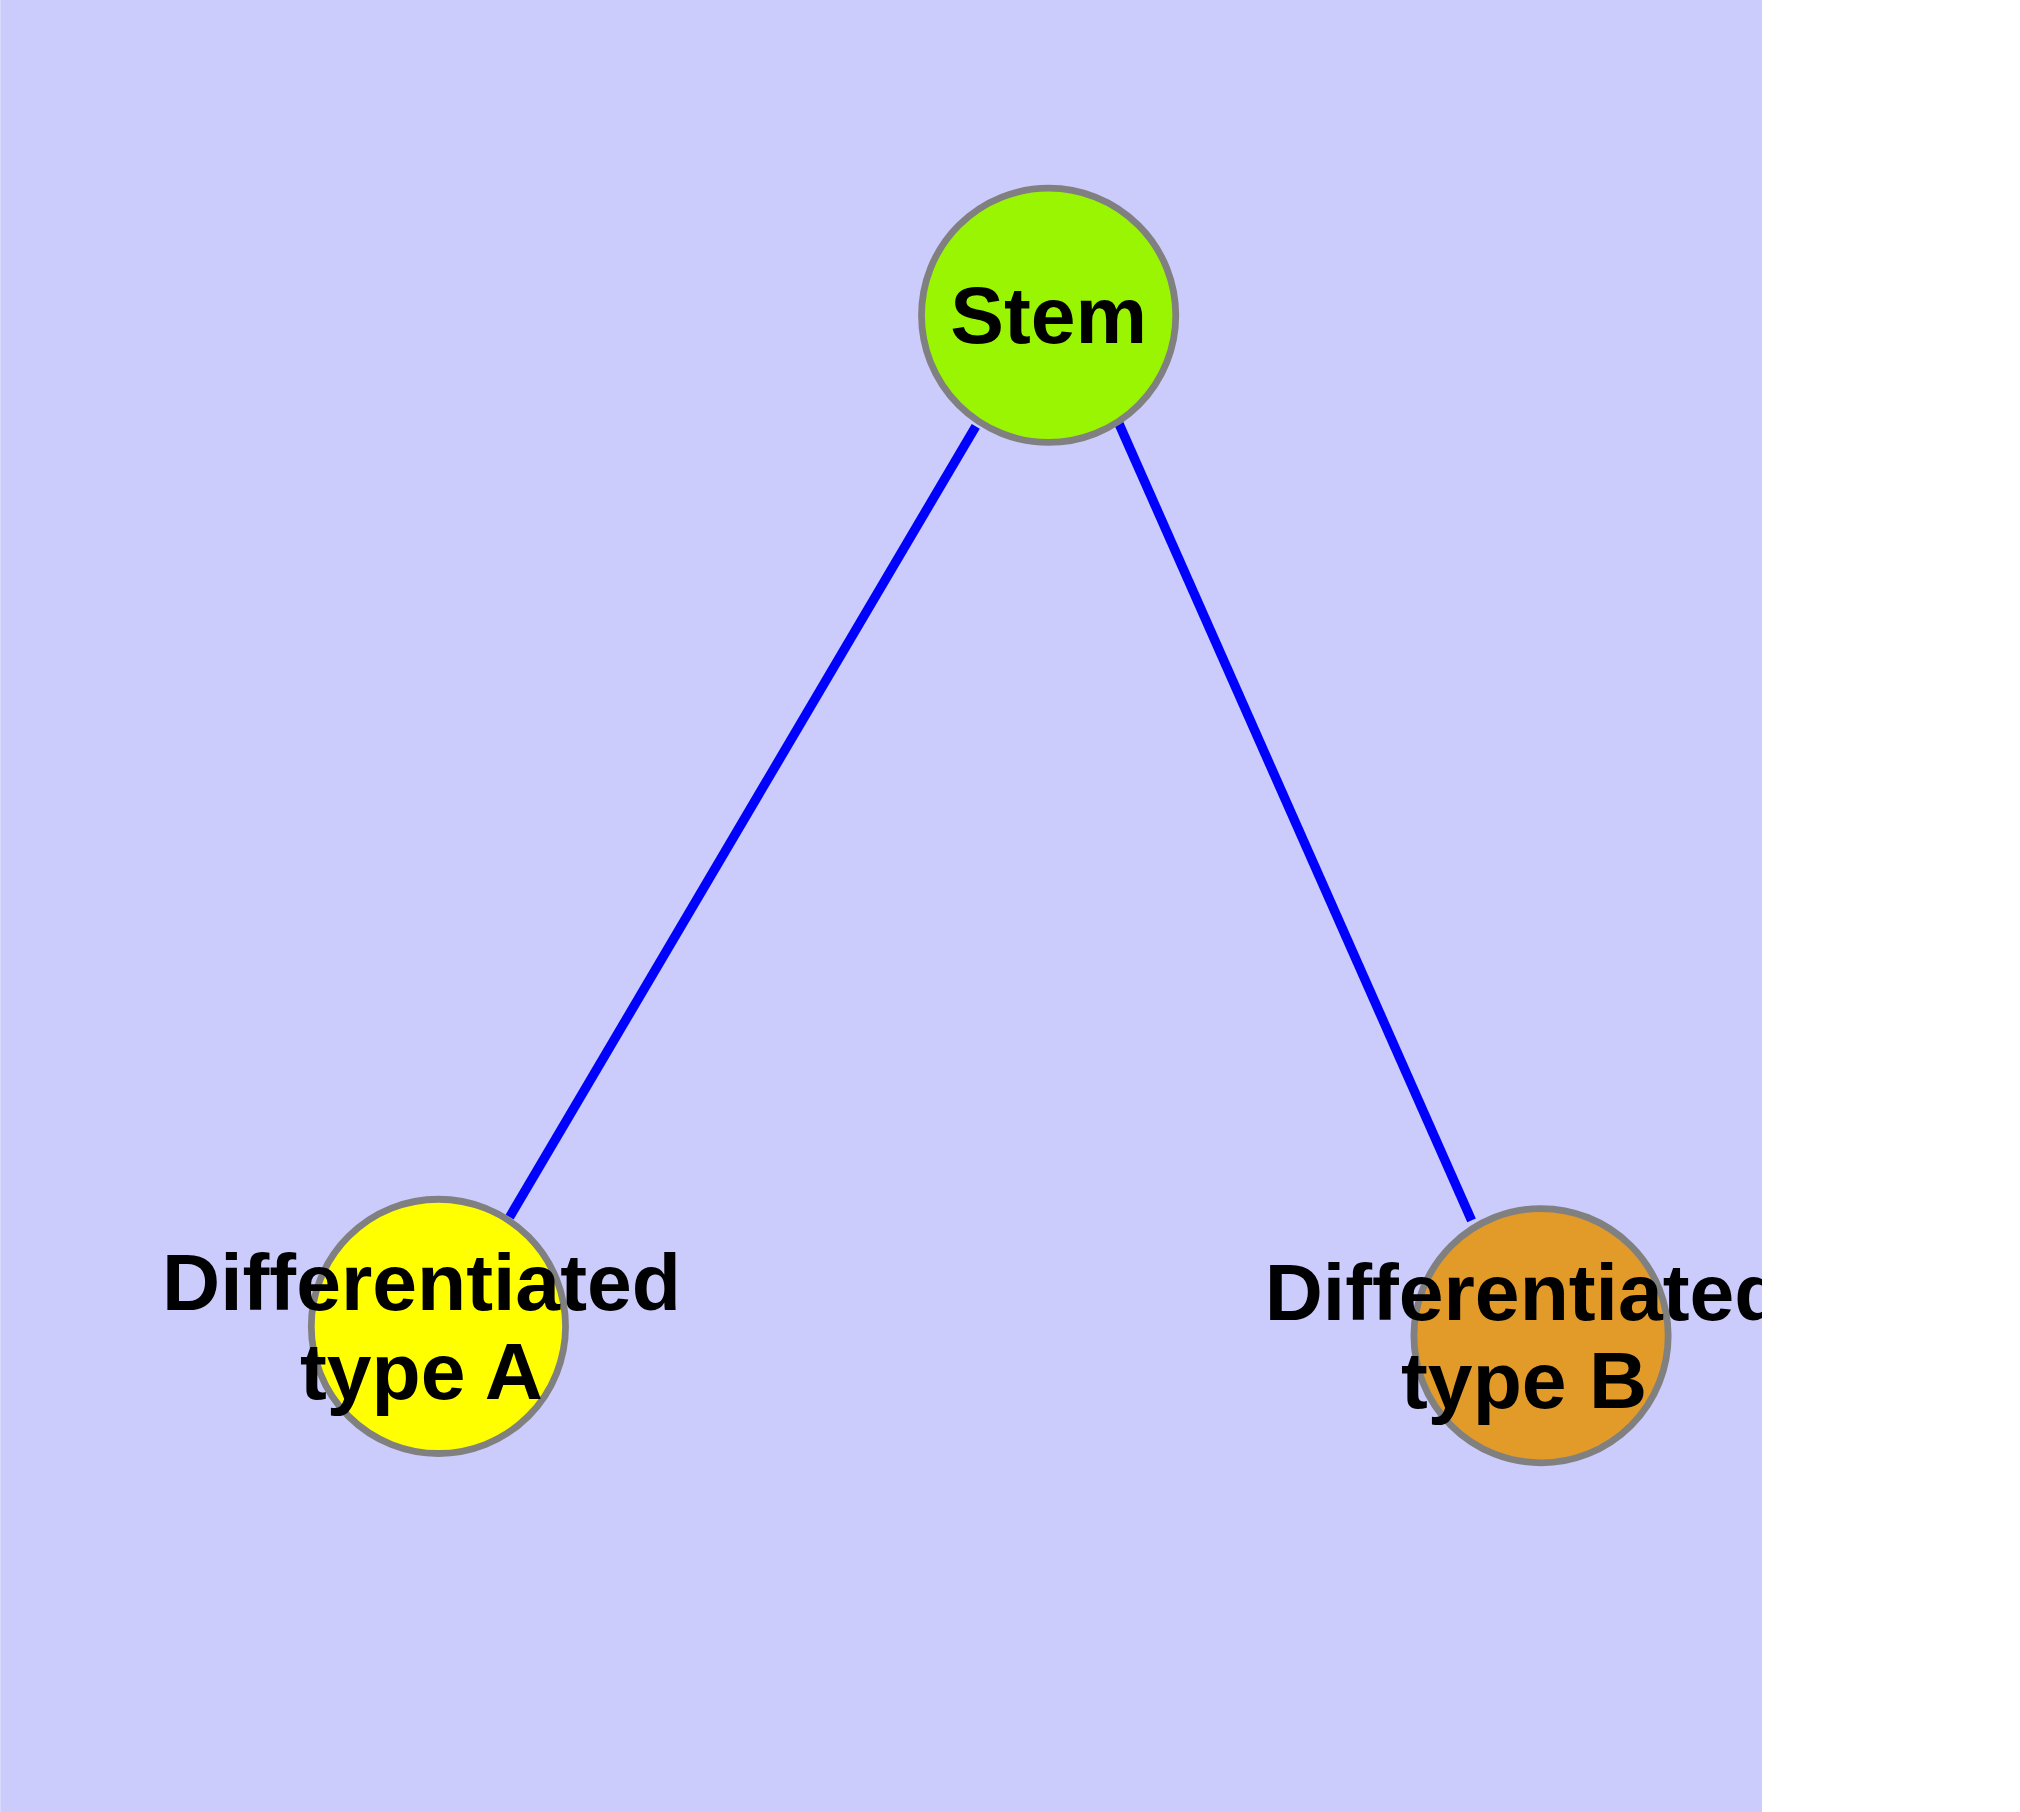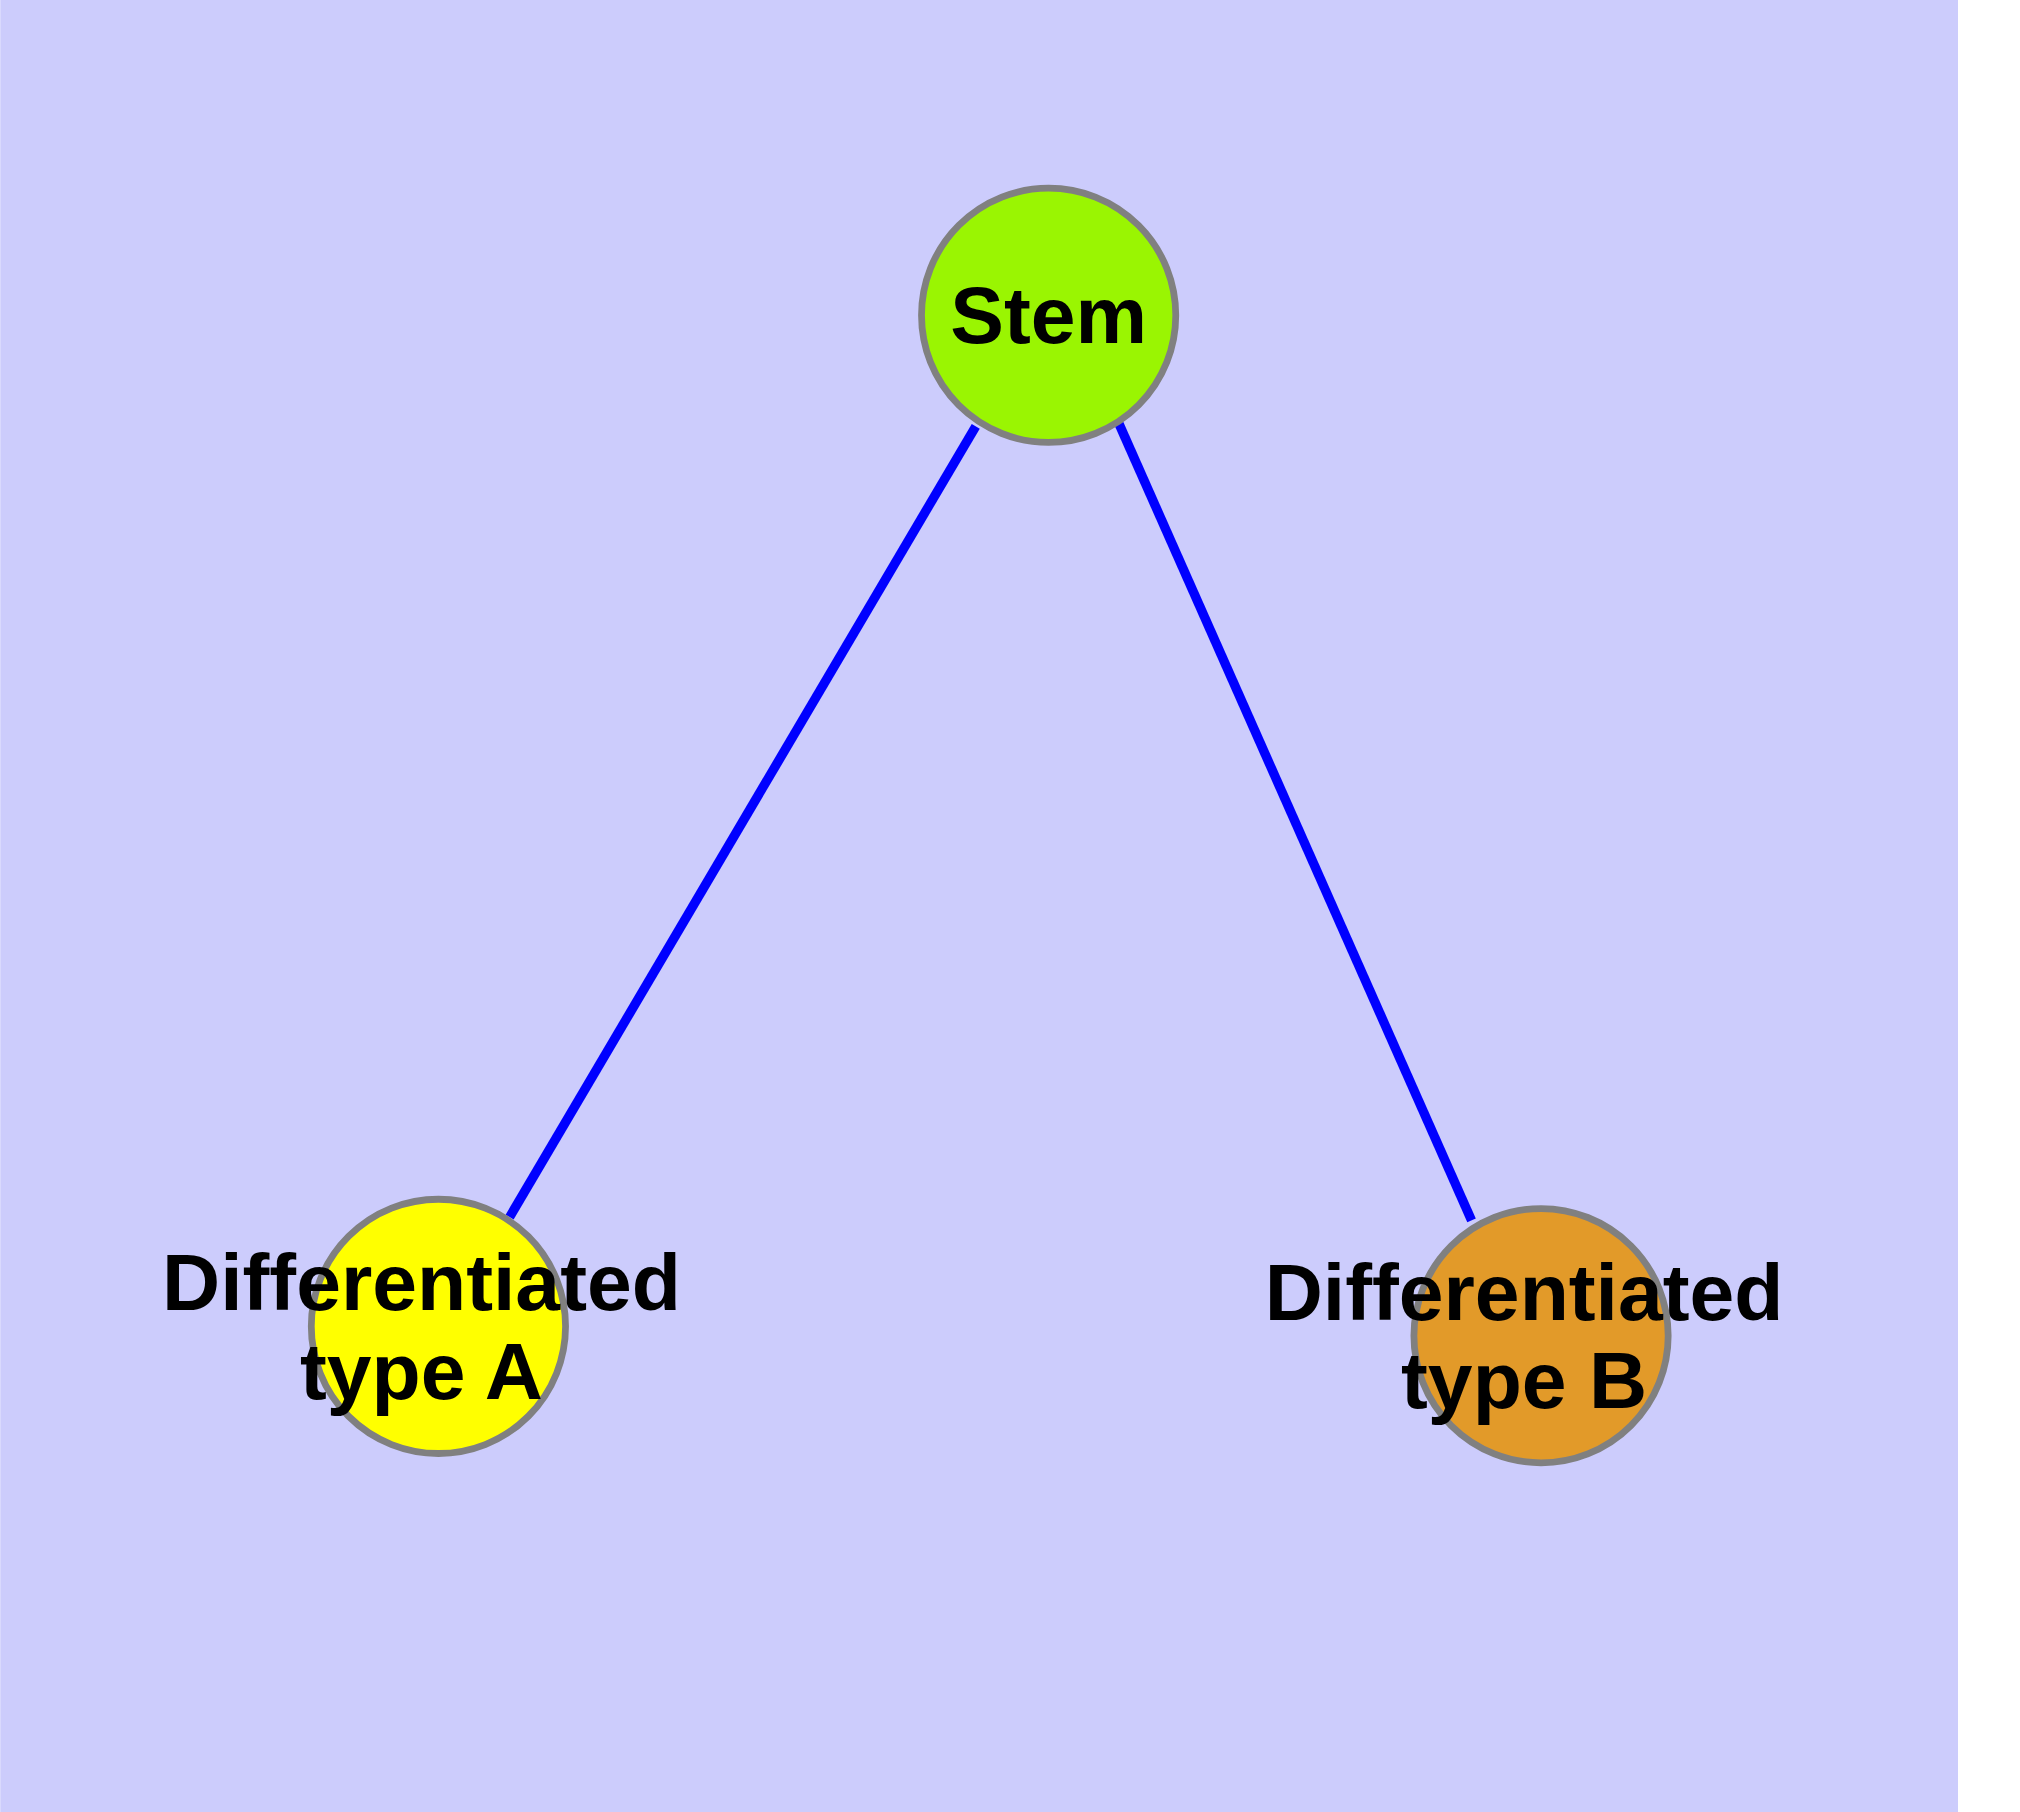--- a/index.html
+++ b/index.html
@@ -3,21 +3,21 @@
 <meta charset="utf-8">
 <title>Cell Differentiation Graph</title>
 <style>
   html, body {
     margin: 0;
     padding: 0;
     background: #ffffff;
   }
   #canvas {
     position: relative;
-    width: 1958px;
+    width: 1762px;
     height: 1812px;
     overflow: hidden;
     font-family: "Liberation Sans", "DejaVu Sans", sans-serif;
   }
   #graph-svg {
     position: absolute;
     top: 0;
     left: 0;
     width: 2021px;
     height: 1812px;

